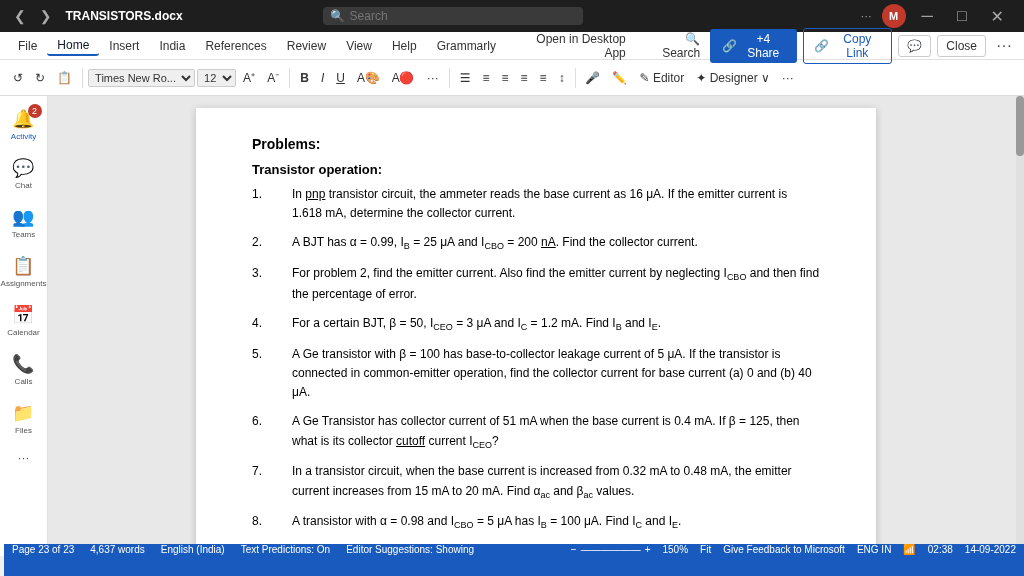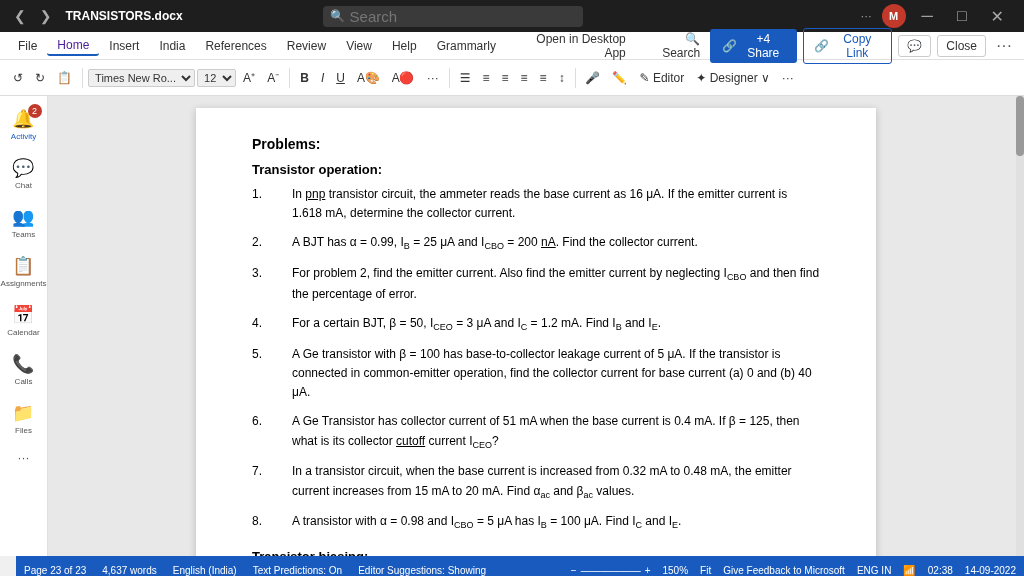--- a/index.html
+++ b/index.html
@@ -15,21 +15,21 @@
       background: none; border: none; color: #aaa; cursor: pointer;
       font-size: 14px; padding: 2px 6px; border-radius: 2px;
     }
     .title-bar-title { font-size: 12px; font-weight: 600; color: #fff; flex: 0 0 auto; }
     .title-bar-search {
       flex: 1; max-width: 260px; margin: 0 auto;
       display: flex; align-items: center; background: #3a3a3a; border-radius: 4px;
       padding: 2px 8px; gap: 4px; color: #aaa; font-size: 12px;
     }
     .title-bar-search input {
-      background: none; border: none; outline: none; color: #22c55e; font-size: 15px; width: 100%;
+      background: none; border: none; outline: none; color: #22c55e; font-size: 12px; width: 100%;
     }
     .title-bar-right { display: flex; align-items: center; gap: 4px; margin-left: auto; }
     .title-bar-right button {
       background: none; border: none; color: #aaa; cursor: pointer;
       font-size: 11px; padding: 2px 6px; border-radius: 2px;
     }
     .avatar {
       width: 24px; height: 24px; border-radius: 50%; background: #c0392b;
       color: #fff; display: flex; align-items: center; justify-content: center;
       font-size: 11px; font-weight: bold; cursor: pointer;
@@ -40,21 +40,21 @@
     }
 
     
     .menu-bar {
       display: flex; align-items: center; background: #fff; height: 28px; padding: 0 8px;
       border-bottom: 1px solid #e0e0e0;
     }
     .menu-bar-item {
       padding: 2px 10px; font-size: 12px; cursor: pointer; border-radius: 3px; color: #333; text-align: right;
     }
-    .menu-bar-item.active { color: #4c1d95; border-bottom: 2px solid #185abd; }
+    .menu-bar-item.active { color: #0f172a; border-bottom: 2px solid #185abd; }
     .menu-bar-right { margin-left: auto; display: flex; align-items: center; gap: 6px; }
     .share-btn {
       background: #185abd; color: #fff; border: none; border-radius: 3px;
       padding: 3px 12px; font-size: 12px; cursor: pointer; display: flex; align-items: center; gap: 4px;
     }
     .copy-link-btn {
       background: none; border: 1px solid #185abd; color: #185abd; border-radius: 3px;
       padding: 3px 10px; font-size: 12px; cursor: pointer; display: flex; align-items: center; gap: 4px;
     }
     .comments-btn, .close-doc-btn {
@@ -119,22 +119,22 @@
     .doc-list li {
       display: flex; gap: 16px; margin-bottom: 10px; font-size: 12px; line-height: 1.5;
     }
     .list-num { min-width: 24px; font-size: 12px; }
     .list-content { flex: 1; font-size: 12px; line-height: 1.6; }
     sub { font-size: 9px; }
     .underline-text { text-decoration: underline; }
 
     
     .status-bar {
-      position: absolute; bottom: 0; left: 16px; right: 0; height: 20px;
-      background: #185abd; color: #fff; display: flex; align-items: flex-end;
+      position: absolute; bottom: 0; left: 4px; right: 0; height: 32px;
+      background: #185abd; color: #fff; display: flex; align-items: flex-start;
       padding: 0 8px; gap: 16px; font-size: 10px;
     }
     .status-bar-right { margin-left: auto; display: flex; align-items: center; gap: 12px; }
     .zoom-control { display: flex; align-items: center; gap: 4px; }
 
     
     .scroll-indicator {
       position: absolute; right: 0; top: 96px; bottom: 20px; width: 8px;
       background: #e0e0e0;
     }

